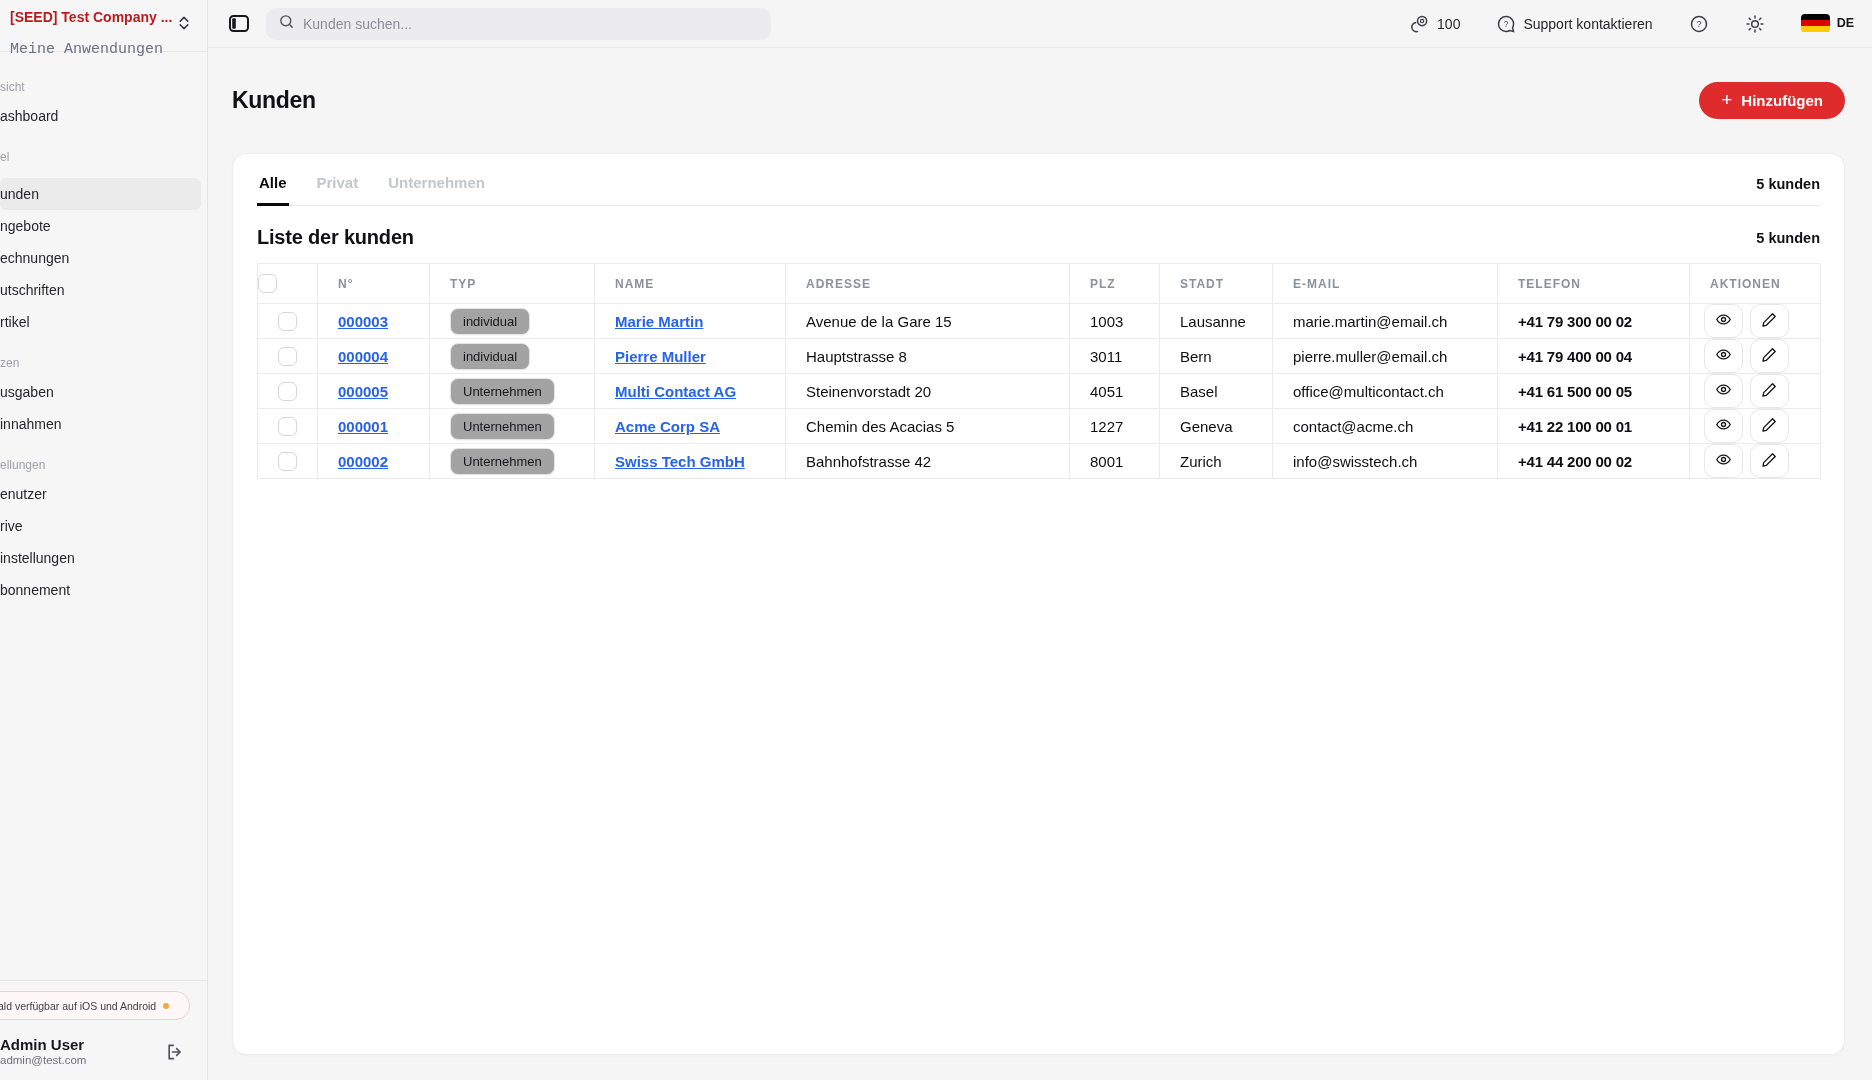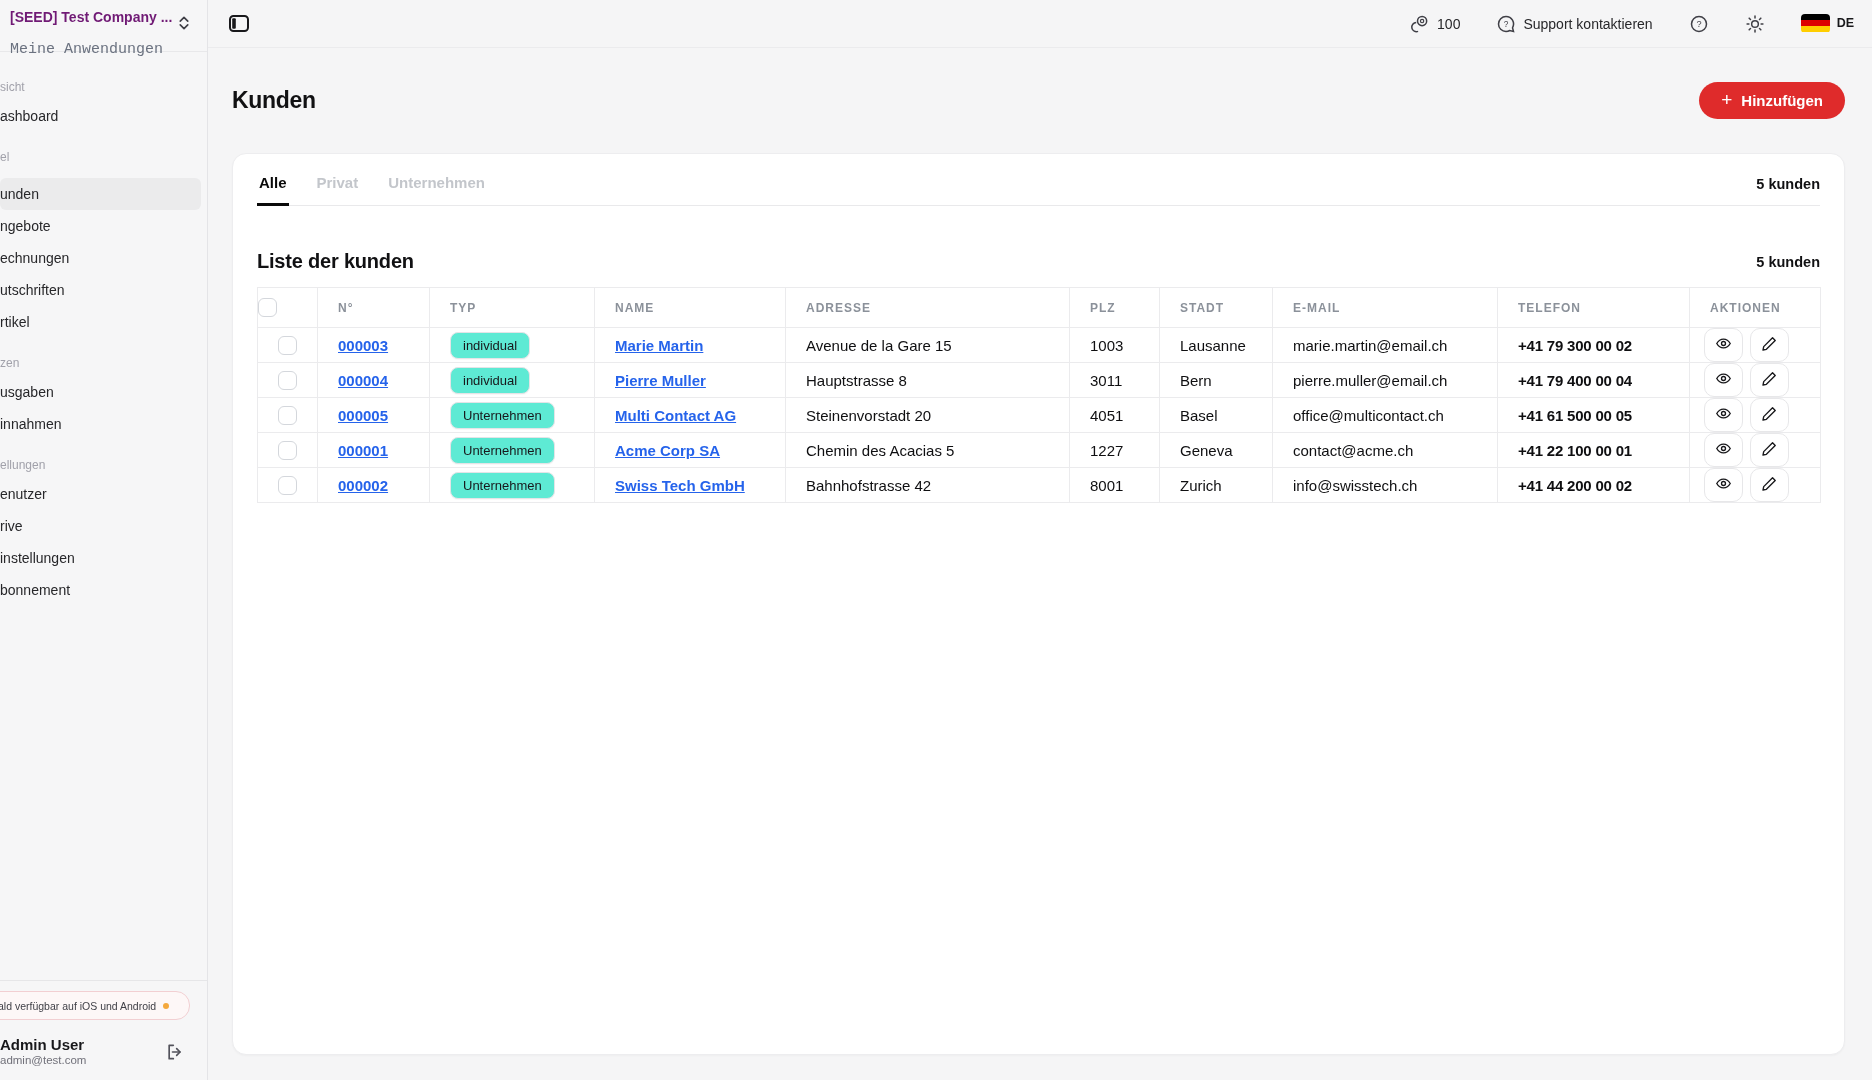--- a/index.html
+++ b/index.html
@@ -3,21 +3,21 @@
 <meta charset="utf-8">
 <style>
   * { margin:0; padding:0; box-sizing:border-box; }
   html,body { width:1872px; height:1080px; overflow:hidden;
     font-family:"Liberation Sans", sans-serif; background:#f5f5f6; color:#111113; }
 
   
   .sidebar { position:absolute; left:0; top:0; bottom:0; width:208px;
     background:#f6f6f7; border-right:1px solid #e4e4e7; overflow:hidden; }
   .sb-head { height:52px; padding:9px 10px 0 10px; position:relative; border-bottom:1px solid #e8e8ea; }
-  .sb-title { font-size:14px; font-weight:700; color:#701a75; white-space:nowrap; }
+  .sb-title { font-size:14px; font-weight:700; color:#b91c1c; white-space:nowrap; }
   .sb-sub { font-size:15px; color:#6b7280; margin-top:16px;font-family:Liberation Mono, monospace; }
   .sb-chevrons { position:absolute; right:14px; top:14px; width:18px; height:22px; color:#3f3f46; }
   .sb-body { padding-top:10px; }
   .sb-section-label { font-size:12px; color:#a1a1aa; padding:10px 8px 6px 0; margin-top:8px; white-space:nowrap; }
   .sb-item { font-size:14px; color:#27272a; height:32px; line-height:32px; white-space:nowrap;
     margin-right:6px; border-radius:6px; cursor:pointer; }
   .sb-item.active { background:#ebebec; font-weight:500;margin-top:8px; }
   .sb-bottom { position:absolute; left:0; right:0; bottom:0; border-top:1px solid #e6e6e8; padding:10px 12px 14px 0; }
   .promo-pill { position:relative; margin-left:-16px; width:206px; height:29px; border:1px solid #f2cfd2;
     background:#fdf7f7; border-radius:14px; display:flex; align-items:center; gap:7px;
@@ -69,36 +69,36 @@
   .tab.active::after { content:""; position:absolute; left:0; right:0; bottom:-1px; height:3px; background:#0a0a0a; }
   .tabs-count { margin-left:auto; font-size:14.5px; font-weight:700; padding-bottom:12px; }
 
   .select-row { margin-top:30px; display:flex; align-items:center; gap:20px; }
   .select-label { font-size:17px; font-weight:700; }
   .delete-btn { height:33px; border:1px solid #e7e7e9; background:#fff; border-radius:17px;
     color:#9b9fa7; font-size:14px; font-weight:600; display:flex; align-items:center; gap:8px;
     padding:0 16px; cursor:pointer; font-family:"Liberation Sans", sans-serif; }
   .delete-btn svg { width:15px; height:15px; }
 
-  .list-head { margin-top:44px; display:flex; align-items:center; }
+  .list-head { margin-top:20px; display:flex; align-items:center; }
   .list-title { font-size:20px; font-weight:700; letter-spacing:-0.2px; }
   .list-count { margin-left:auto; font-size:14.5px; font-weight:700; }
 
   table.customers { margin-top:14px; border-collapse:collapse; table-layout:fixed; width:1563px; }
   .customers th, .customers td { border:1px solid #ebebed; }
   .customers th { height:40px; font-size:12px; font-weight:700; letter-spacing:1px; color:#8b919a;
     text-align:left; padding:0 20px; text-transform:uppercase; }
   .customers td { height:25px; font-size:15px; color:#0f0f11; padding:0 20px; }
   .c-check { text-align:center; padding:0 !important; }
   .checkbox { display:inline-block; width:19px; height:19px; border:1.5px solid #d4d7dc;
     border-radius:6px; background:#fff; vertical-align:middle; cursor:pointer; }
   a.link { color:#2563eb; text-decoration:underline; cursor:pointer; }
   a.link.no { font-weight:600; }
   a.link.name { font-weight:700;text-decoration:underline; }
-  .badge { display:inline-block; border:1px solid #e4e4e7; border-radius:8px; background:#5eead4;
+  .badge { display:inline-block; border:1px solid #e4e4e7; border-radius:8px; background:#a3a3a3;
     padding:5px 12px; font-size:13px; font-weight:500; color:#18181b; box-shadow:0 1px 1px rgba(0,0,0,0.03); }
   .phone-cell { font-weight:700; letter-spacing:-0.2px; }
   .actions-cell { padding:0 0 0 14px !important; }
   .icon-btn { width:39px; height:34px; border:1px solid #e7e7e9; border-radius:10px; background:#fff;
     cursor:pointer; margin-right:7px; color:#18181b; display:inline-flex; align-items:center;
     justify-content:center; vertical-align:middle; }
   .icon-btn svg { width:17px; height:17px; }
 </style>
 </head>
 <body>
@@ -158,20 +158,29 @@
 
 <header class="topbar">
   <button class="panel-toggle">
     <span>
       <svg viewBox="0 0 24 24" width="24" height="24" fill="none" stroke="currentColor" stroke-width="2" stroke-linejoin="round">
           <rect x="3" y="5" width="18" height="15" rx="3.5"></rect>
           <rect x="5.2" y="7.2" width="3.6" height="10.6" rx="1" fill="currentColor" stroke="none"></rect>
         </svg>
     </span>
   </button>
+  <div class="search-wrap">
+    <span>
+      <svg viewBox="0 0 24 24" width="17" height="17" fill="none" stroke="currentColor" stroke-width="2" stroke-linecap="round">
+          <circle cx="11" cy="11" r="7"></circle>
+          <path d="M20 20l-4-4"></path>
+        </svg>
+    </span>
+    <input class="search-input" type="text" placeholder="Kunden suchen..." style="">
+  </div>
 
   <div class="tb-right">
     <button class="tb-group">
       <span class="icon-plain">
         <svg viewBox="0 0 24 24" fill="none" stroke="currentColor" stroke-width="1.8">
             <circle cx="14.5" cy="8.5" r="5.5"></circle>
             <path d="M12.5 8.5a2 2 0 104 0 2 2 0 10-4 0" stroke-width="1.4"></path>
             <path d="M7.5 10.3a5.5 5.5 0 102.2 10.6"></path>
           </svg>
       </span>

